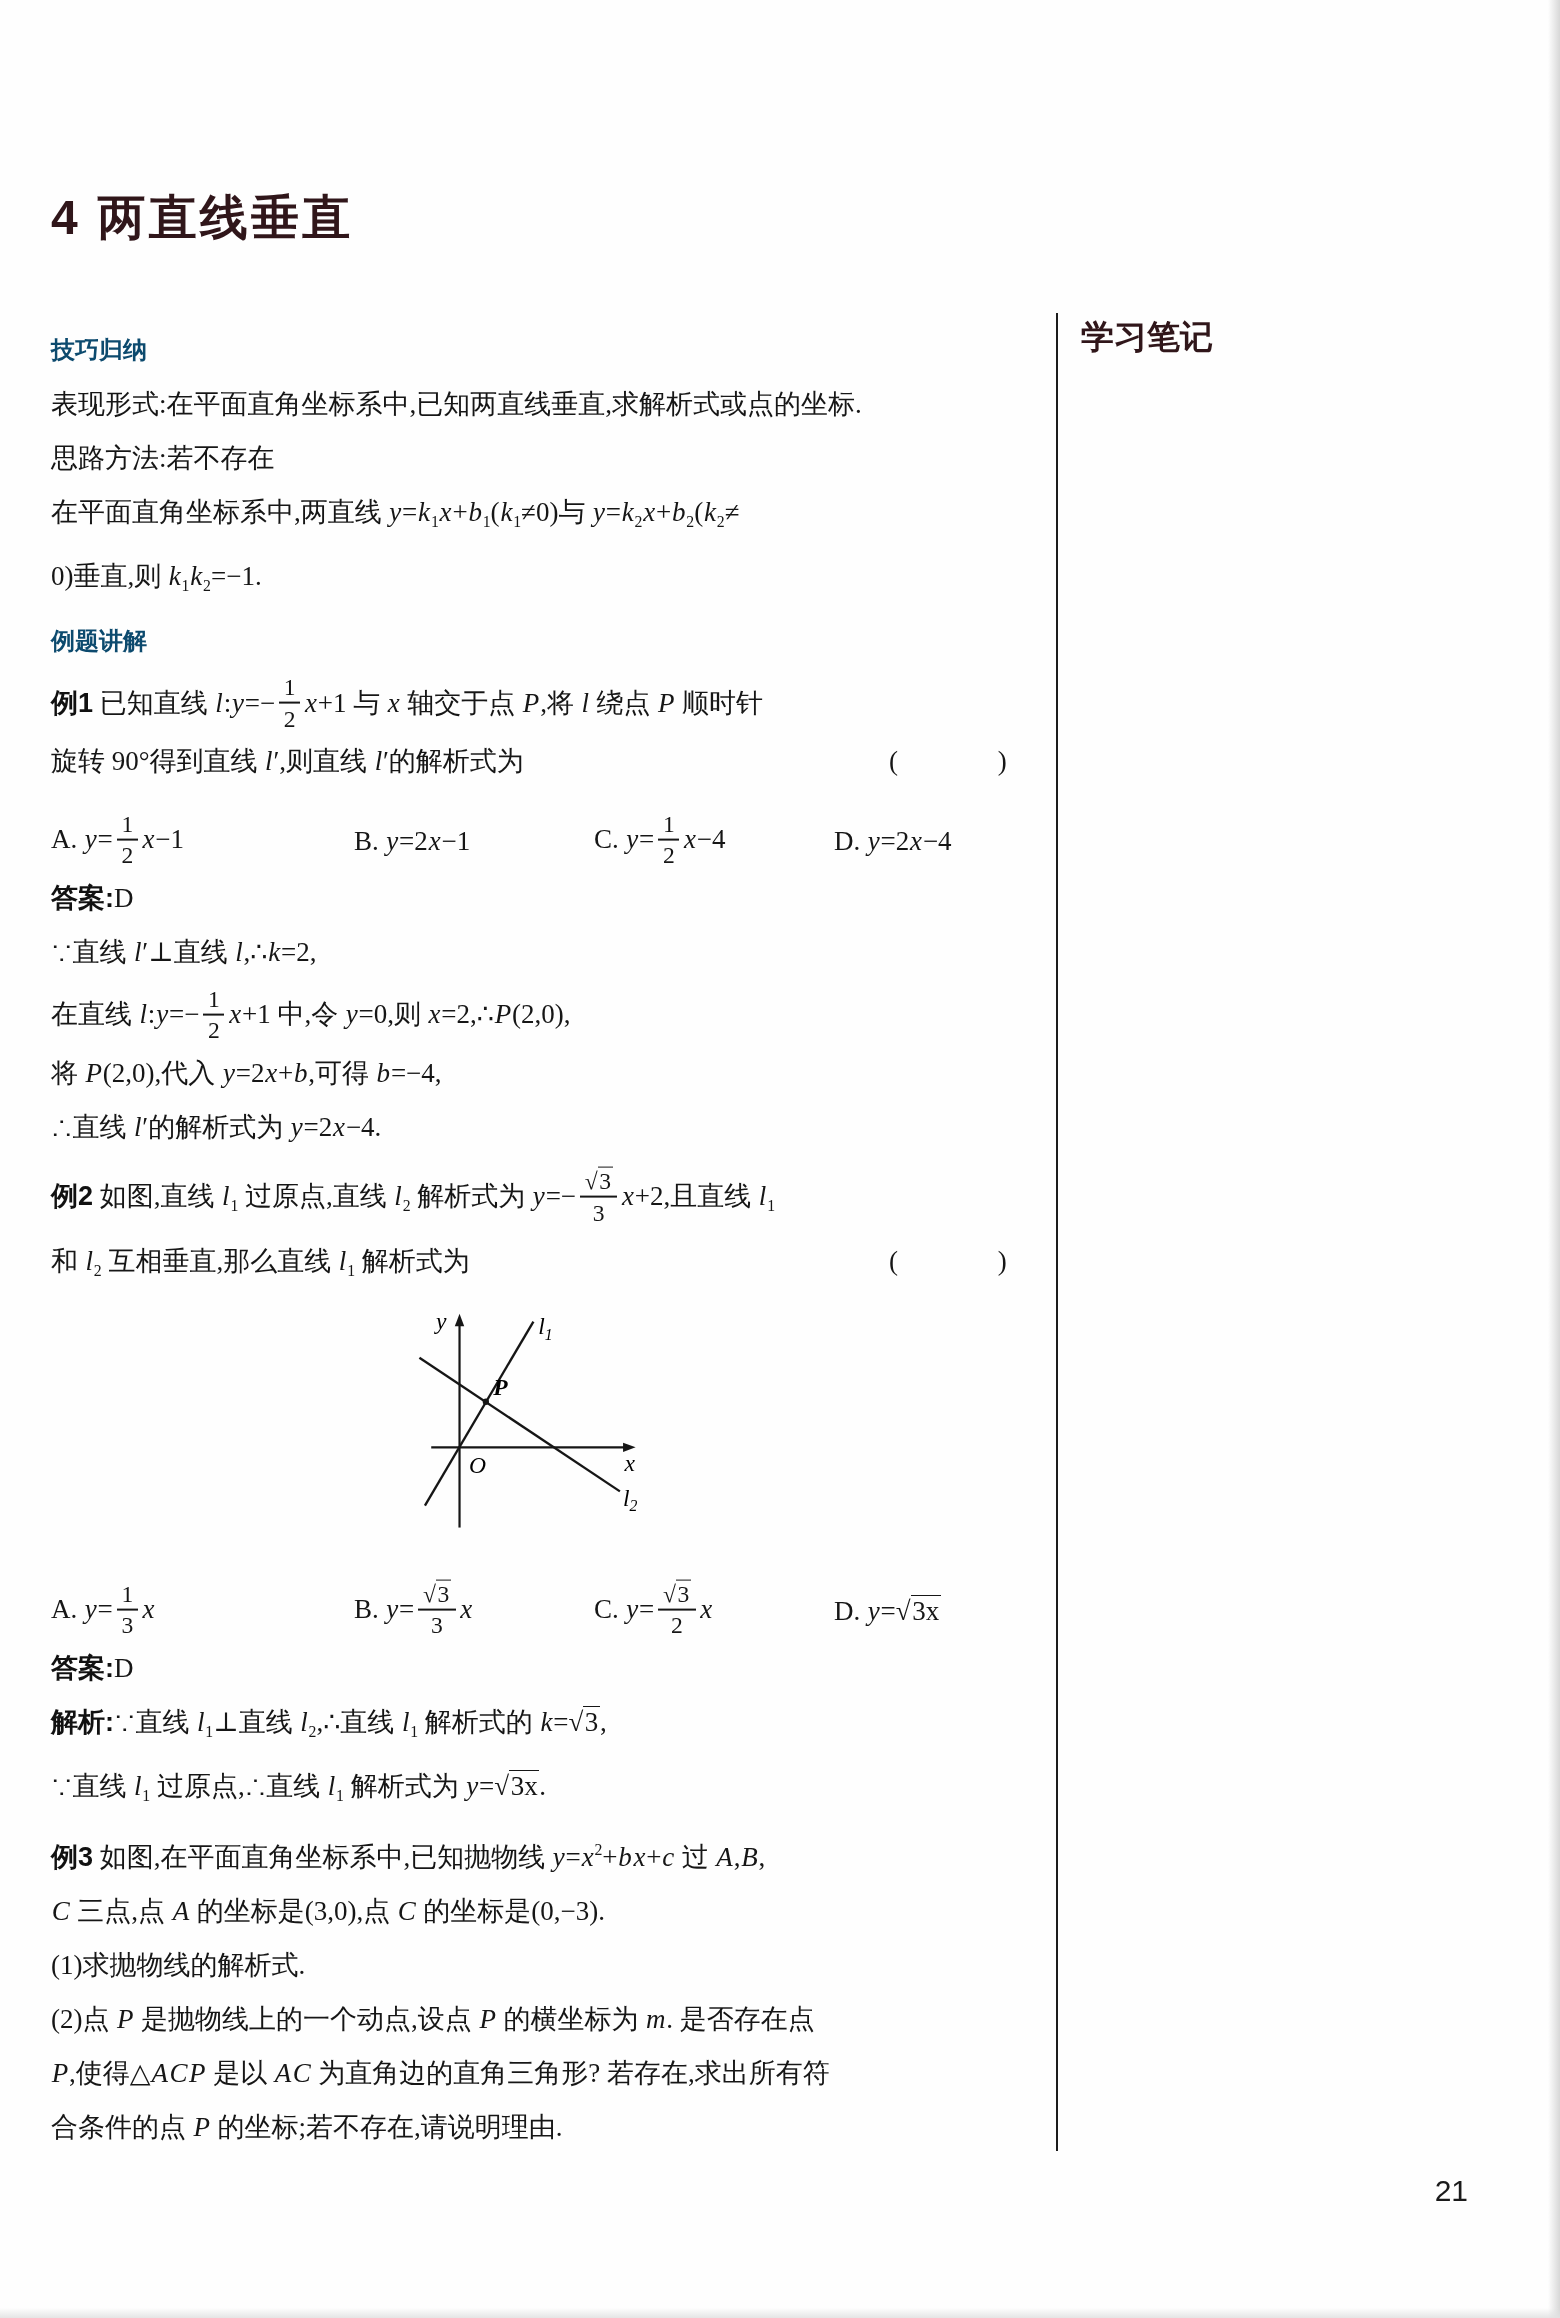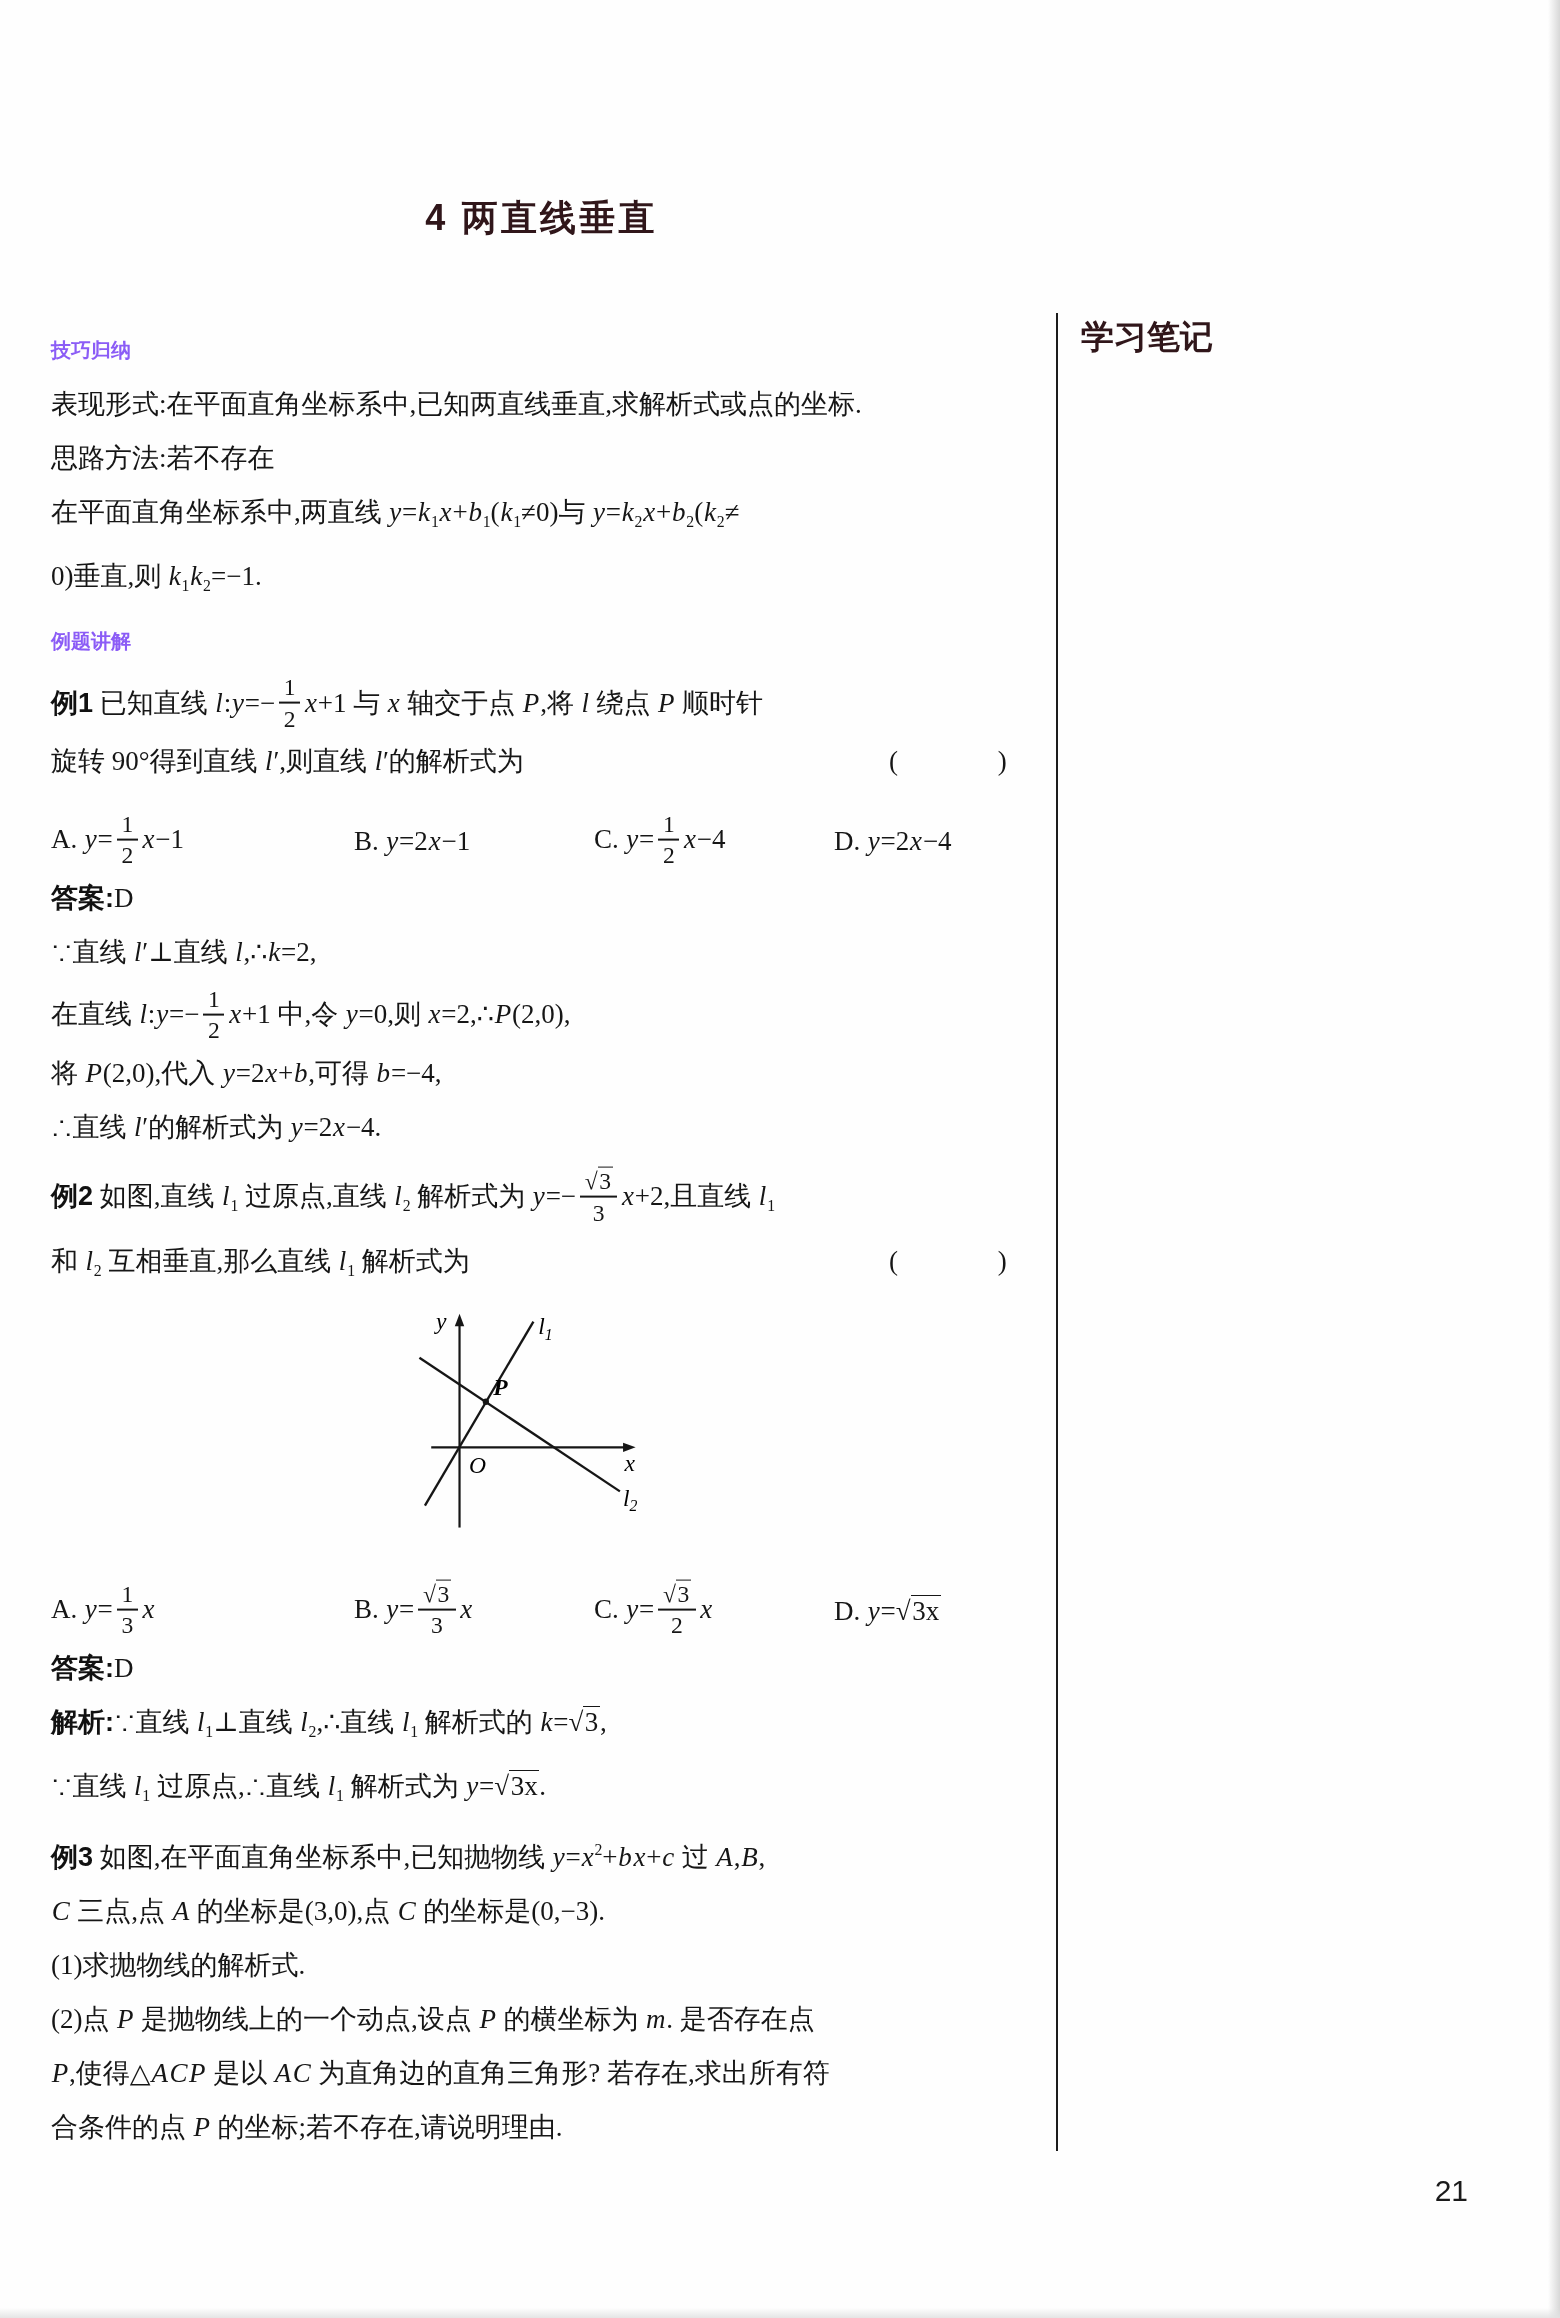--- a/index.html
+++ b/index.html
@@ -3,24 +3,24 @@
 <meta charset="utf-8">
 <style>
   html,body{margin:0;padding:0;background:#d8d8d8;}
   .page{position:relative;width:1561px;height:2319px;background:#fefefe;overflow:hidden;
         font-family:"Liberation Serif","DejaVu Serif",serif;color:#161616;}
   .edge-right{position:absolute;top:0;right:0;width:12.6px;height:100%;
         background:linear-gradient(to right,rgba(255,255,255,0),#d4d4d4);}
   .edge-bottom{position:absolute;left:0;bottom:0;width:100%;height:11px;
         background:linear-gradient(to bottom,rgba(255,255,255,0),#e2e2e2);}
   .main{position:absolute;left:51px;top:0;width:981px;}
-  .page-title{margin:195px 0 0 0;text-align:center;font-size:36px;line-height:46px;
+  .page-title{margin:195px 0 0 0;text-align:left;font-size:48px;line-height:46px;
         font-weight:bold;color:#30161a;font-family:"Liberation Sans",sans-serif;letter-spacing:3.2px;}
-  .sec-h{font-family:"Liberation Sans",sans-serif;font-weight:bold;color:#8b5cf6;
-        font-size:20px;line-height:54px;}
+  .sec-h{font-family:"Liberation Sans",sans-serif;font-weight:bold;color:#0c4a6e;
+        font-size:24px;line-height:54px;}
   .sec-h.first{margin-top:82px;}
   .line{font-size:27px;line-height:54px;min-height:54px;}
   .line .zh{}
   .bold{font-family:"Liberation Sans",sans-serif;font-weight:bold;color:#111;}
   .math i{font-style:italic;padding:0 0.8px;}
   .math sub{font-size:15.8px;vertical-align:-6.3px;font-style:normal;}
   .math sup{font-size:15.8px;vertical-align:11px;font-style:normal;}
   .frac{display:inline-block;vertical-align:middle;text-align:center;font-size:23.6px;
         line-height:1.12;margin:0 3.9px;transform:translateY(-2.4px);}
   .fn{display:block;padding:0 4.7px 1.6px;}

